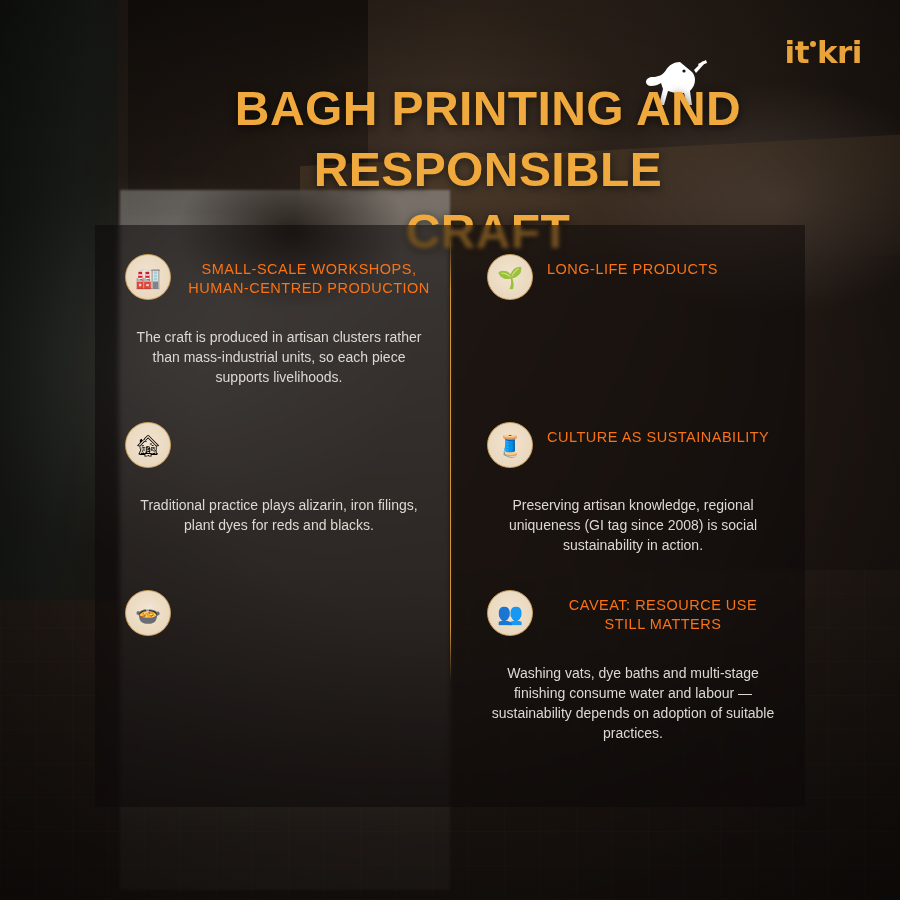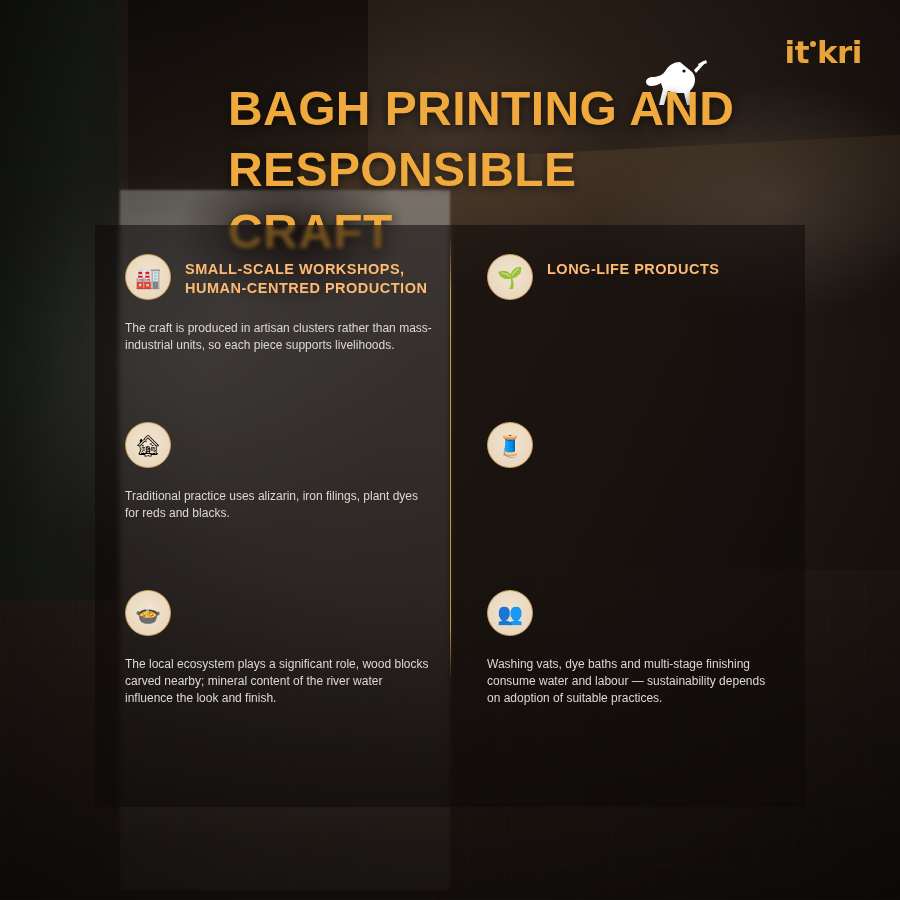--- a/index.html
+++ b/index.html
@@ -9,20 +9,21 @@
   }
   body {
     font-family: "Liberation Sans", sans-serif;
   }
   #poster {
     position: relative;
     width: 900px;
     height: 900px;
     overflow: hidden;
     background: #1b1512;
+    text-align: center;
   }
 
   
   .bg {
     position: absolute;
     inset: 0;
     background:
       
       linear-gradient(to bottom, rgba(0,0,0,0) 72%, rgba(20,14,11,0.35) 100%),
       radial-gradient(ellipse 40% 30% at 18% 40%, rgba(228,226,220,0.65), rgba(228,226,220,0) 70%),
@@ -170,33 +171,33 @@
     border: 1.5px solid #caa25e;
     background: radial-gradient(circle at 50% 45%, #f3e4cf, #e5d3b8);
     display: flex;
     align-items: center;
     justify-content: center;
     font-size: 21px;
     line-height: 1;
     overflow: hidden;
   }
   .cell-title {
-    color: #fdba74;
-    font-weight: 700;
+    color: #f97316;
+    font-weight: 400;
     font-size: 14.5px;
     line-height: 1.3;
     letter-spacing: 0.5px;
     text-transform: uppercase;
     padding-top: 6px;
   }
   .cell-body {
     color: #ddd9d2;
-    font-size: 12px;
+    font-size: 14px;
     line-height: 1.42;
-    margin-top: 20px;
+    margin-top: 28px;
     max-width: 320px;
   }
   .cell.right .cell-body { max-width: 300px; }
 </style>
 </head>
 <body>
 
 <div id="poster">
 
   <div class="bg"></div>
@@ -240,37 +241,39 @@
       <div class="cell-head">
         <div class="badge">🌱</div>
         <div class="cell-title">LONG-LIFE PRODUCTS</div>
       </div>
     </div>
 
     <div class="cell left">
       <div class="cell-head">
         <div class="badge">🏚</div>
       </div>
-      <div class="cell-body">Traditional practice uses alizarin, iron filings, plant dyes for reds and blacks.</div>
+      <div class="cell-body">Traditional practice plays alizarin, iron filings, plant dyes for reds and blacks.</div>
     </div>
 
     <div class="cell right">
       <div class="cell-head">
         <div class="badge">🧵</div>
-      </div>
+        <div class="cell-title">CULTURE AS SUSTAINABILITY</div>
+      </div>
+      <div class="cell-body">Preserving artisan knowledge, regional uniqueness (GI tag since 2008) is social sustainability in action.</div>
     </div>
 
     <div class="cell left">
       <div class="cell-head">
         <div class="badge">🍲</div>
       </div>
-      <div class="cell-body">The local ecosystem plays a significant role, wood blocks carved nearby; mineral content of the river water influence the look and finish.</div>
     </div>
 
     <div class="cell right">
       <div class="cell-head">
         <div class="badge">👥</div>
+        <div class="cell-title">CAVEAT: RESOURCE USE STILL MATTERS</div>
       </div>
       <div class="cell-body">Washing vats, dye baths and multi-stage finishing consume water and labour — sustainability depends on adoption of suitable practices.</div>
     </div>
 
   </div>
 </div>
 
 </body></html>

